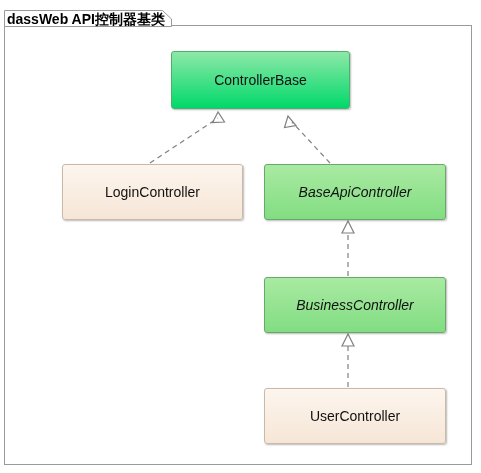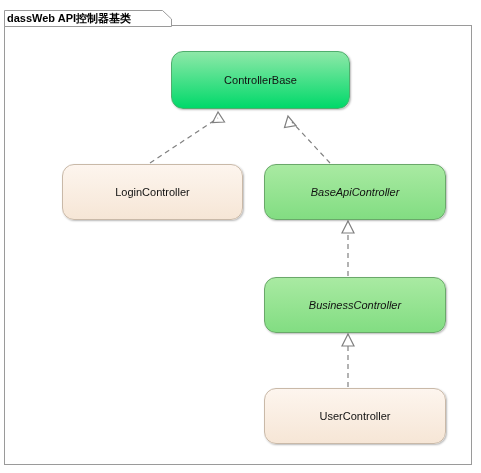--- a/index.html
+++ b/index.html
@@ -41,37 +41,37 @@
     position: absolute;
     left: 0;
     top: 0;
     width: 168px;
     height: 17px;
   }
   .pkg-label {
     position: absolute;
     left: 7px;
     top: 11px;
-    font-size: 11px;
+    font-size: 14px;
     font-weight: bold;
     color: #000000;
     white-space: nowrap;
     letter-spacing: 0px;
   }
   
   .node {
     position: absolute;
     box-sizing: border-box;
     border: 1px solid #7a7a7a;
     display: flex;
     align-items: center;
     justify-content: center;
-    font-size: 11px;
+    font-size: 14px;
     color: #111111;
-    border-radius: 12px;
+    border-radius: 3px;
     box-shadow: 1px 1px 2px rgba(0,0,0,0.28);
   }
   .node-label {
     pointer-events: none;
   }
   .node.green {
     background: linear-gradient(to bottom, #8ee8a8 0%, #00d96a 100%);
     border-color: #4fae6d;
   }
   .node.lightgreen {

